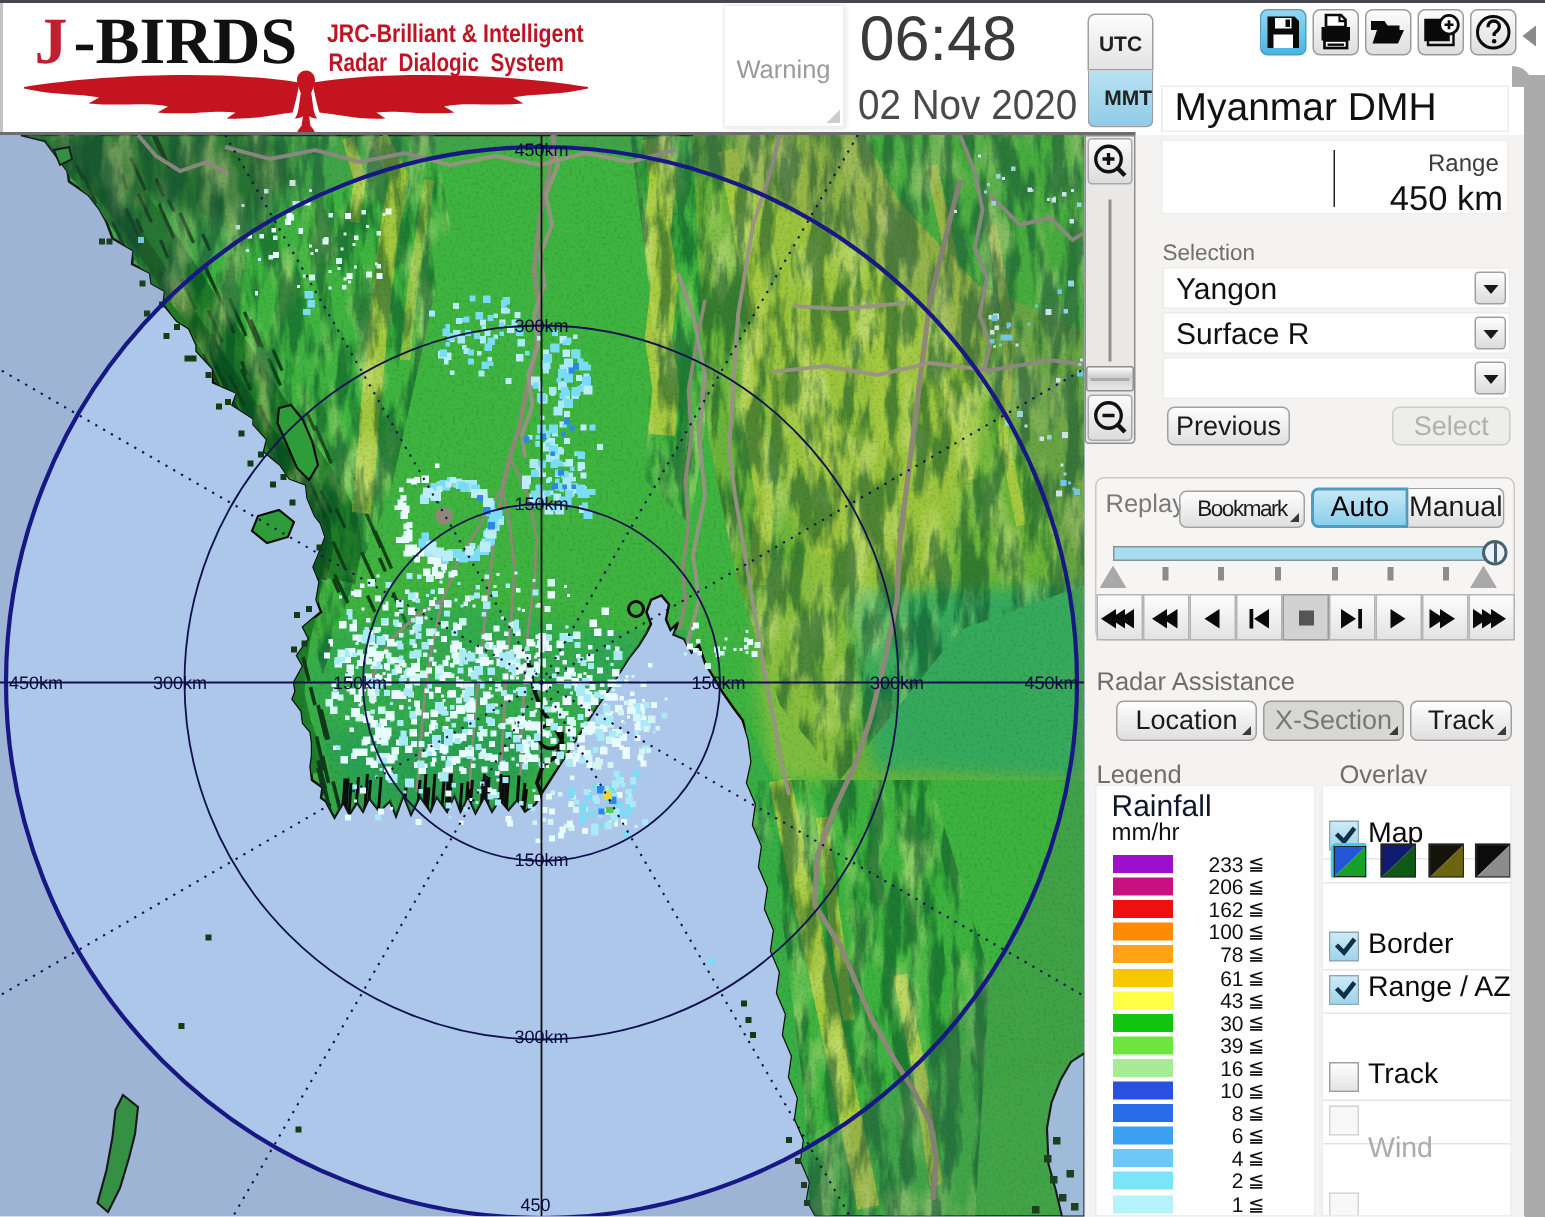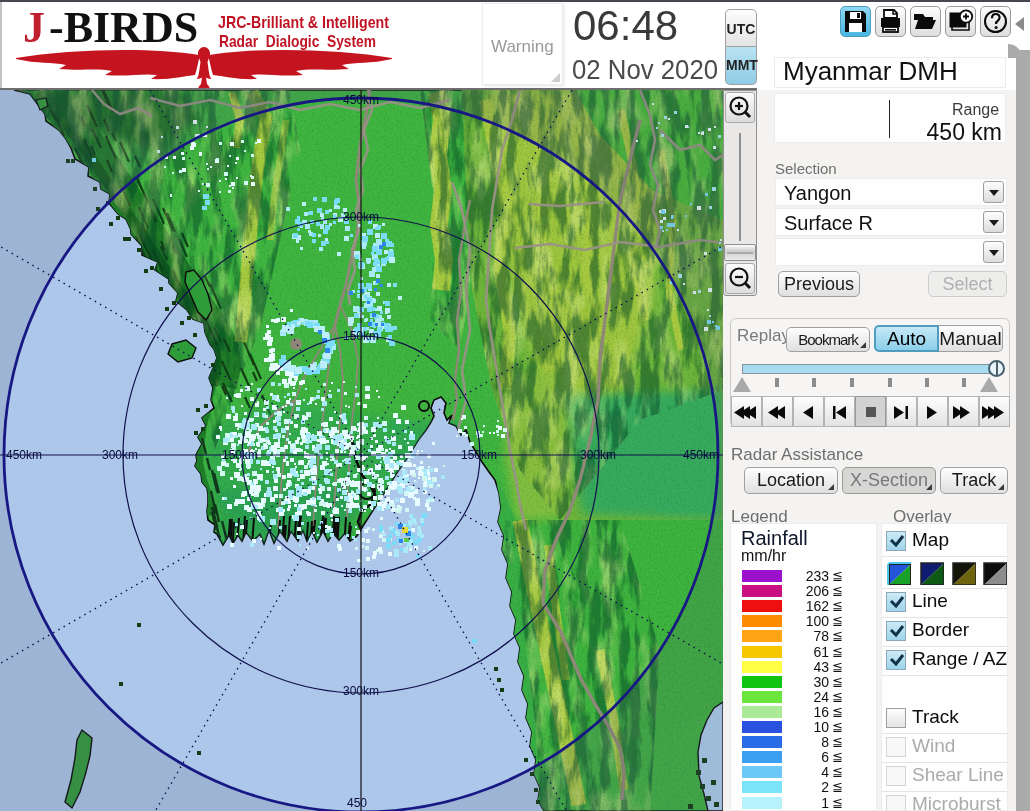--- a/index.html
+++ b/index.html
@@ -4,21 +4,21 @@
 #page { position:relative; width:1030px; height:811px; background:#fff; }
 .abs { position:absolute; }
 #topline { position:absolute; left:0; top:0; width:1030px; height:2px; background:#46464e; z-index:40; }
 #header { position:absolute; left:0; top:2px; width:1030px; height:86px; background:#fff; z-index:10; border-left:2px solid #c4c4c4; }
 #hdrline { position:absolute; left:0; top:88px; width:757px; height:2px; background:#6e6e6e; z-index:11; }
 #warnbox { position:absolute; left:480px; top:1px; width:81px; height:82px; background:#fff; border:1px solid #ededed; box-shadow:1px 1px 3px #e4e4e4; }
 #warnbox span { position:absolute; left:8px; top:33px; color:#9a9a9a; font-size:17px; }
 #warngrip { position:absolute; right:2px; bottom:2px; width:0; height:0; border-left:9px solid transparent; border-bottom:9px solid #cccccc; }
 #clock { position:absolute; left:571px; top:0px; font-size:42px; color:#3a3a3a; }
 #date { position:absolute; left:570px; top:52px; font-size:28px; color:#4a4a4a; transform:scaleX(0.92); transform-origin:0 0; }
-.tzbtn { position:absolute; left:723px; width:32px; height:38px; border:1px solid #9f9f9f; font-size:14px; font-weight:bold; color:#222; text-align:center; }
+.tzbtn { position:absolute; left:723px; width:44px; height:38px; border:1px solid #9f9f9f; font-size:14px; font-weight:bold; color:#222; text-align:center; }
 #utc { top:7px; border-radius:5px 5px 0 0; background:linear-gradient(180deg,#fdfdfd,#e3e3e3); line-height:38px; }
 #mmt { top:45px; border-radius:0 0 5px 5px; background:linear-gradient(180deg,#b9e2f2,#8fcce6); border-top:none; line-height:36px;text-align:right; }
 .tbtn { position:absolute; top:4px; width:31px; height:31px; border:1px solid #9b9b9b; border-radius:5px; background:linear-gradient(180deg,#fcfcfc,#dedede); }
 #tb1 { left:838px; background:linear-gradient(180deg,#90d8f2,#47b6e2); border-color:#4f9ebe; }
 #tb2 { left:873px; } #tb3 { left:908px; } #tb4 { left:943px; } #tb5 { left:978px; }
 #collapse { position:absolute; left:1013px; top:15px; width:0; height:0; border-top:7px solid transparent; border-bottom:7px solid transparent; border-right:9px solid #8a8a8a; }
 #mapwrap { left:0; top:90px; width:723px; height:721px; background:#acc7e9; z-index:1; }
 #panel { position:absolute; left:723px; top:90px; width:293px; height:721px; background:#f4f3f1; z-index:12; }
 #panel .wbox { position:absolute; background:#fefefe; border:1px solid #ececec; }
 #scrollbar { position:absolute; left:1016px; top:50px; width:14px; height:761px; background:#ababab; z-index:14; }
@@ -62,21 +62,21 @@
 .lrow { position:absolute; left:11px; width:40px; height:12px; }
 .lval { position:absolute; left:53px; width:45px; font-size:14px; color:#111; text-align:right; }
 .lle { position:absolute; left:101px; font-size:13px; color:#111; }
 #ovlbl { position:absolute; left:170px; top:417px; font-size:17px; color:#6e6e6e; }
 #ovbox { left:158px; top:433px; width:127px; height:288px; overflow:hidden; }
 .ovrow { position:absolute; left:0; width:127px; height:29px; border-bottom:1px solid #e4e4e4; }
 .cb { position:absolute; left:4px; top:3px; width:20px; height:20px; border:1px solid #8aa8b8; background:linear-gradient(180deg,#cdeaf6,#9ed4ea); }
 .cb.un { background:linear-gradient(180deg,#fdfdfd,#e4e4e4); border-color:#9f9f9f; }
 .cb.dis { background:#f8f8f8; border-color:#d4d4d4; }
 .ovrow span { position:absolute; left:30px; top:1px; font-size:19px; color:#0c0c0c; white-space:nowrap; }
-.ovrow.dis span { color:#ababab; }
+.ovrow.dis span { color:#ababab;margin-top:20px; }
 .mapsq { position:absolute; top:2px; width:24px; height:23px; }
 #zoomstrip { position:absolute; left:723px; top:90px; width:34px; height:206px; background:#e9e8e6; border:1px solid #8f8f8f; border-radius:0 0 3px 3px; z-index:15; }
 .zbtn { position:absolute; left:1px; width:30px; height:31px; background:linear-gradient(180deg,#fbfbfb,#dcdcdc); border:1px solid #a8a8a8; border-radius:3px; }
 #ztrack { position:absolute; left:15px; top:42px; width:2px; height:108px; background:#909090; }
 #zknob { position:absolute; left:0px; top:153px; width:32px; height:17px; background:linear-gradient(180deg,#fdfdfd,#cfcfcf 40%,#e8e8e8); border:1px solid #909090; border-radius:2px; z-index:6; }
 #zknob:after { content:""; position:absolute; left:2px; top:7px; width:26px; height:2px; background:#aaa; }</style></head>
 <body>
 <div id="page">
 <div id="topline"></div>
 <div id="header">
@@ -427,21 +427,21 @@
         <div class="lrow" style="top:121.5px;background:#f5c800;"></div>
         <div class="lval" style="top:119.5px;">61</div>
         <div class="lle" style="top:119.5px;">≦</div>
         <div class="lrow" style="top:136.6px;background:#ffff46;"></div>
         <div class="lval" style="top:134.6px;">43</div>
         <div class="lle" style="top:134.6px;">≦</div>
         <div class="lrow" style="top:151.7px;background:#11c411;"></div>
         <div class="lval" style="top:149.7px;">30</div>
         <div class="lle" style="top:149.7px;">≦</div>
         <div class="lrow" style="top:166.8px;background:#6ce63c;"></div>
-        <div class="lval" style="top:164.8px;">24</div>
+        <div class="lval" style="top:164.8px;">39</div>
         <div class="lle" style="top:164.8px;">≦</div>
         <div class="lrow" style="top:181.9px;background:#a8ea96;"></div>
         <div class="lval" style="top:179.9px;">16</div>
         <div class="lle" style="top:179.9px;">≦</div>
         <div class="lrow" style="top:197.0px;background:#2a50e0;"></div>
         <div class="lval" style="top:195.0px;">10</div>
         <div class="lle" style="top:195.0px;">≦</div>
         <div class="lrow" style="top:212.1px;background:#2a6ce8;"></div>
         <div class="lval" style="top:210.1px;">8</div>
         <div class="lle" style="top:210.1px;">≦</div>
@@ -453,21 +453,21 @@
         <div class="lle" style="top:240.3px;">≦</div>
         <div class="lrow" style="top:257.4px;background:#7ce4f8;"></div>
         <div class="lval" style="top:255.4px;">2</div>
         <div class="lle" style="top:255.4px;">≦</div>
         <div class="lrow" style="top:272.5px;background:#b6f2fc;"></div>
         <div class="lval" style="top:270.5px;">1</div>
         <div class="lle" style="top:270.5px;">≦</div>
       </div>
   <div id="ovlbl">Overlay</div>
   <div class="wbox" id="ovbox">
-        <div class="ovrow" style="top:4px;">
+        <div class="ovrow" style="top:20px;">
           <div class="cb">
             <svg width="18" height="16" style="position:absolute;left:1px;top:2px;">
               <path d="M3,6 L8,11 L15,2" fill="none" stroke="#103048" stroke-width="3"></path>
             </svg>
           </div>
           <span>Map</span>
         </div>
         <div class="ovrow" style="top:36px;">
 <svg class="mapsq" style="left:5px;" width="26" height="25">
             <rect x="1" y="1" width="24" height="23" fill="none" stroke="#49c8ee" stroke-width="2" rx="3"></rect>
@@ -484,28 +484,20 @@
             <path d="M1,1 L24,1 L1,23 Z" fill="#141408"></path>
             <path d="M24,1 L24,23 L1,23 Z" fill="#6e6410"></path>
             <rect x="1" y="1" width="23" height="22" fill="none" stroke="#222" stroke-width="1.5"></rect>
           </svg>
 <svg class="mapsq" style="left:101px;" width="25" height="24">
             <path d="M1,1 L24,1 L1,23 Z" fill="#0c0c0c"></path>
             <path d="M24,1 L24,23 L1,23 Z" fill="#8c8c8c"></path>
             <rect x="1" y="1" width="23" height="22" fill="none" stroke="#222" stroke-width="1.5"></rect>
           </svg>
 </div>
-        <div class="ovrow" style="top:65px;">
-          <div class="cb">
-            <svg width="18" height="16" style="position:absolute;left:1px;top:2px;">
-              <path d="M3,6 L8,11 L15,2" fill="none" stroke="#103048" stroke-width="3"></path>
-            </svg>
-          </div>
-          <span>Line</span>
-        </div>
         <div class="ovrow" style="top:94px;">
           <div class="cb">
             <svg width="18" height="16" style="position:absolute;left:1px;top:2px;">
               <path d="M3,6 L8,11 L15,2" fill="none" stroke="#103048" stroke-width="3"></path>
             </svg>
           </div>
           <span>Border</span>
         </div>
         <div class="ovrow" style="top:123px;">
           <div class="cb">
@@ -515,24 +507,20 @@
           </div>
           <span>Range / AZ</span>
         </div>
         <div class="ovrow" style="top:181px;">
           <div class="cb un"></div>
           <span>Track</span>
         </div>
         <div class="ovrow dis" style="top:210px;">
           <div class="cb dis"></div>
           <span>Wind</span>
-        </div>
-        <div class="ovrow dis" style="top:239px;">
-          <div class="cb dis"></div>
-          <span>Shear Line</span>
         </div>
         <div class="ovrow dis" style="top:268px;">
           <div class="cb dis"></div>
           <span>Microburst</span>
         </div>
       </div>
 </div>
 <div id="scrollbar"></div>
 <div id="sbcorner"></div>
 

